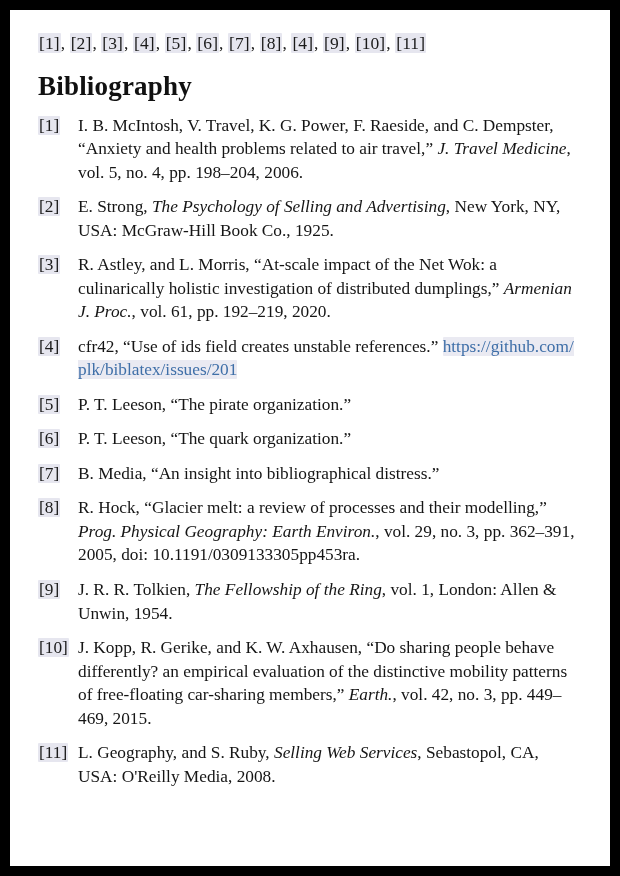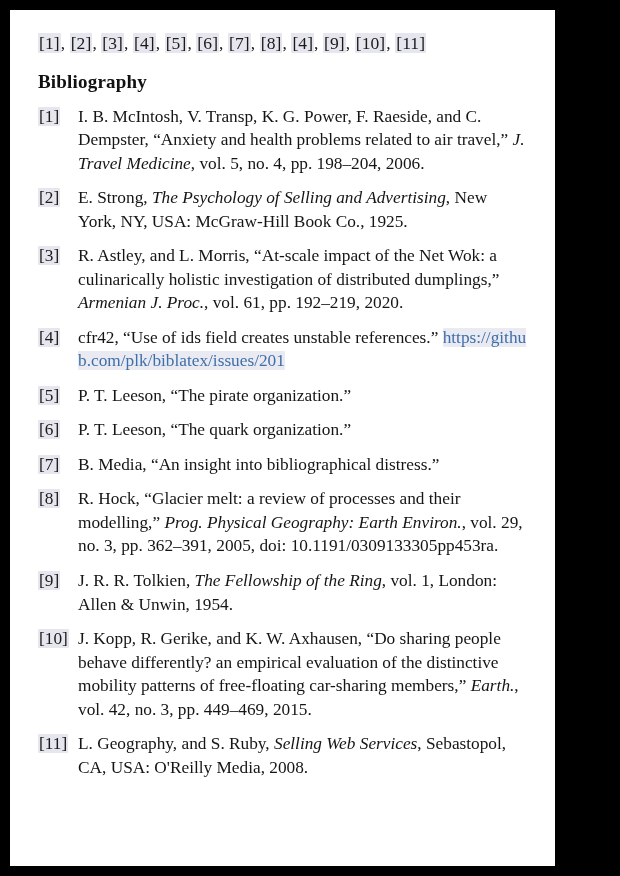--- a/index.html
+++ b/index.html
@@ -10,21 +10,21 @@
   body {
     width: 620px;
     height: 876px;
     overflow: hidden;
     font-family: "Liberation Serif", serif;
   }
   .page {
     position: absolute;
     left: 10px;
     top: 10px;
-    width: 545px;
+    width: 600px;
     height: 856px;
     background: #ffffff;
     box-sizing: border-box;
     padding: 22px 24px 10px 24px;
     overflow: hidden;
   }
   .cite-line {
     font-size: 17.5px;
     color: #1a1a1a;
     line-height: 1.3;
@@ -35,21 +35,21 @@
     background: #e6e6ef;
     color: #1a1a1a;
     padding: 0 1px;
     border-radius: 1px;
   }
   .cite-sep {
     color: #1a1a1a;
   }
   h1.biblio-title {
     font-family: "Liberation Serif", serif;
-    font-size: 19px;
+    font-size: 27px;
     font-weight: bold;
     color: #111111;
     margin: 16px 0 12px 4px;
     letter-spacing: 0.2px;
   }
   .entry {
     display: flex;
     align-items: flex-start;
     margin: 0 0 11px 0;
     font-size: 17.3px;
@@ -89,21 +89,21 @@
 
 <div class="page">
 
   <div class="cite-line"><span class="cite-key">[1]</span><span class="cite-sep">, </span><span class="cite-key">[2]</span><span class="cite-sep">, </span><span class="cite-key">[3]</span><span class="cite-sep">, </span><span class="cite-key">[4]</span><span class="cite-sep">, </span><span class="cite-key">[5]</span><span class="cite-sep">, </span><span class="cite-key">[6]</span><span class="cite-sep">, </span><span class="cite-key">[7]</span><span class="cite-sep">, </span><span class="cite-key">[8]</span><span class="cite-sep">, </span><span class="cite-key">[4]</span><span class="cite-sep">, </span><span class="cite-key">[9]</span><span class="cite-sep">, </span><span class="cite-key">[10]</span><span class="cite-sep">, </span><span class="cite-key">[11]</span></div>
 
   <h1 class="biblio-title">Bibliography</h1>
 
   <div class="entries">
       <div class="entry">
         <div class="entry-label"><span class="lbl">[1]</span></div>
-        <div class="entry-body"><span>I. B. McIntosh, V. Transp, K. G. Power, F. Raeside, and C. Dempster, “Anxiety and health problems related to air travel,” </span><i>J. Travel Medicine</i><span>, vol. 5, no. 4, pp. 198–204, 2006.</span></div>
+        <div class="entry-body"><span>I. B. McIntosh, V. Travel, K. G. Power, F. Raeside, and C. Dempster, “Anxiety and health problems related to air travel,” </span><i>J. Travel Medicine</i><span>, vol. 5, no. 4, pp. 198–204, 2006.</span></div>
       </div>
       <div class="entry">
         <div class="entry-label"><span class="lbl">[2]</span></div>
         <div class="entry-body"><span>E. Strong, </span><i>The Psychology of Selling and Advertising</i><span>, New York, NY, USA: McGraw-Hill Book Co., 1925.</span></div>
       </div>
       <div class="entry">
         <div class="entry-label"><span class="lbl">[3]</span></div>
         <div class="entry-body"><span>R. Astley, and L. Morris, “At-scale impact of the Net Wok: a culinarically holistic investigation of distributed dumplings,” </span><i>Armenian J. Proc.</i><span>, vol. 61, pp. 192–219, 2020.</span></div>
       </div>
       <div class="entry">

